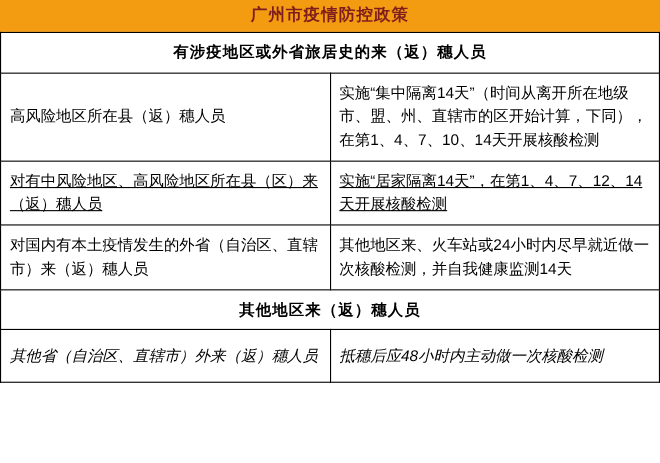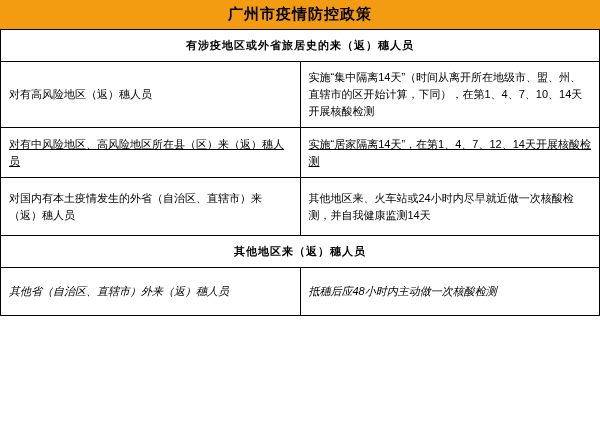--- a/index.html
+++ b/index.html
@@ -32,21 +32,21 @@
   }
   table.policy {
     border-collapse: collapse;
     width: 100%;
     table-layout: fixed;
     border: 1px solid #000;
   }
   table.policy td {
     border: 1px solid #000;
     vertical-align: middle;
-    font-size: 11px;
+    font-size: 14px;
     line-height: 1.55;
     padding: 7px 8px;
     word-break: break-all;
   }
   td.section {
     text-align: center;
     font-weight: bold;
     font-size: 13.5px;
     letter-spacing: 1px;
     padding: 5px 0 6px 0;
@@ -63,29 +63,29 @@
   .r2 { height: 50px; text-decoration: underline; }
   .r3 { height: 58px; }
   .r4 { height: 58px; margin-top: 13px; }
   .r5 { height: 48px; font-style: italic; }
 </style>
 </head>
 <body>
 
 <div class="page">
 
-  <div class="title-bar" style="background: rgb(243, 156, 18); color: #000000; font-family: Liberation Serif, serif;">广州市疫情防控政策</div>
+  <div class="title-bar" style="background: rgb(243, 156, 18); color: #7f1d1d; font-family: Liberation Serif, serif;">广州市疫情防控政策</div>
 
   <table class="policy">
     <tbody>
       <tr>
         <td class="section" colspan="2">有涉疫地区或外省旅居史的来（返）穗人员</td>
       </tr>
       <tr class="r1">
-        <td class="left">对有高风险地区（返）穗人员</td>
+        <td class="left">高风险地区所在县（返）穗人员</td>
         <td class="right">实施“集中隔离14天”（时间从离开所在地级市、盟、州、直辖市的区开始计算，下同），在第1、4、7、10、14天开展核酸检测</td>
       </tr>
       <tr class="r2">
         <td class="left">对有中风险地区、高风险地区所在县（区）来（返）穗人员</td>
         <td class="right">实施“居家隔离14天”，在第1、4、7、12、14天开展核酸检测</td>
       </tr>
       <tr class="r4">
         <td class="left">对国内有本土疫情发生的外省（自治区、直辖市）来（返）穗人员</td>
         <td class="right">其他地区来、火车站或24小时内尽早就近做一次核酸检测，并自我健康监测14天</td>
       </tr>

